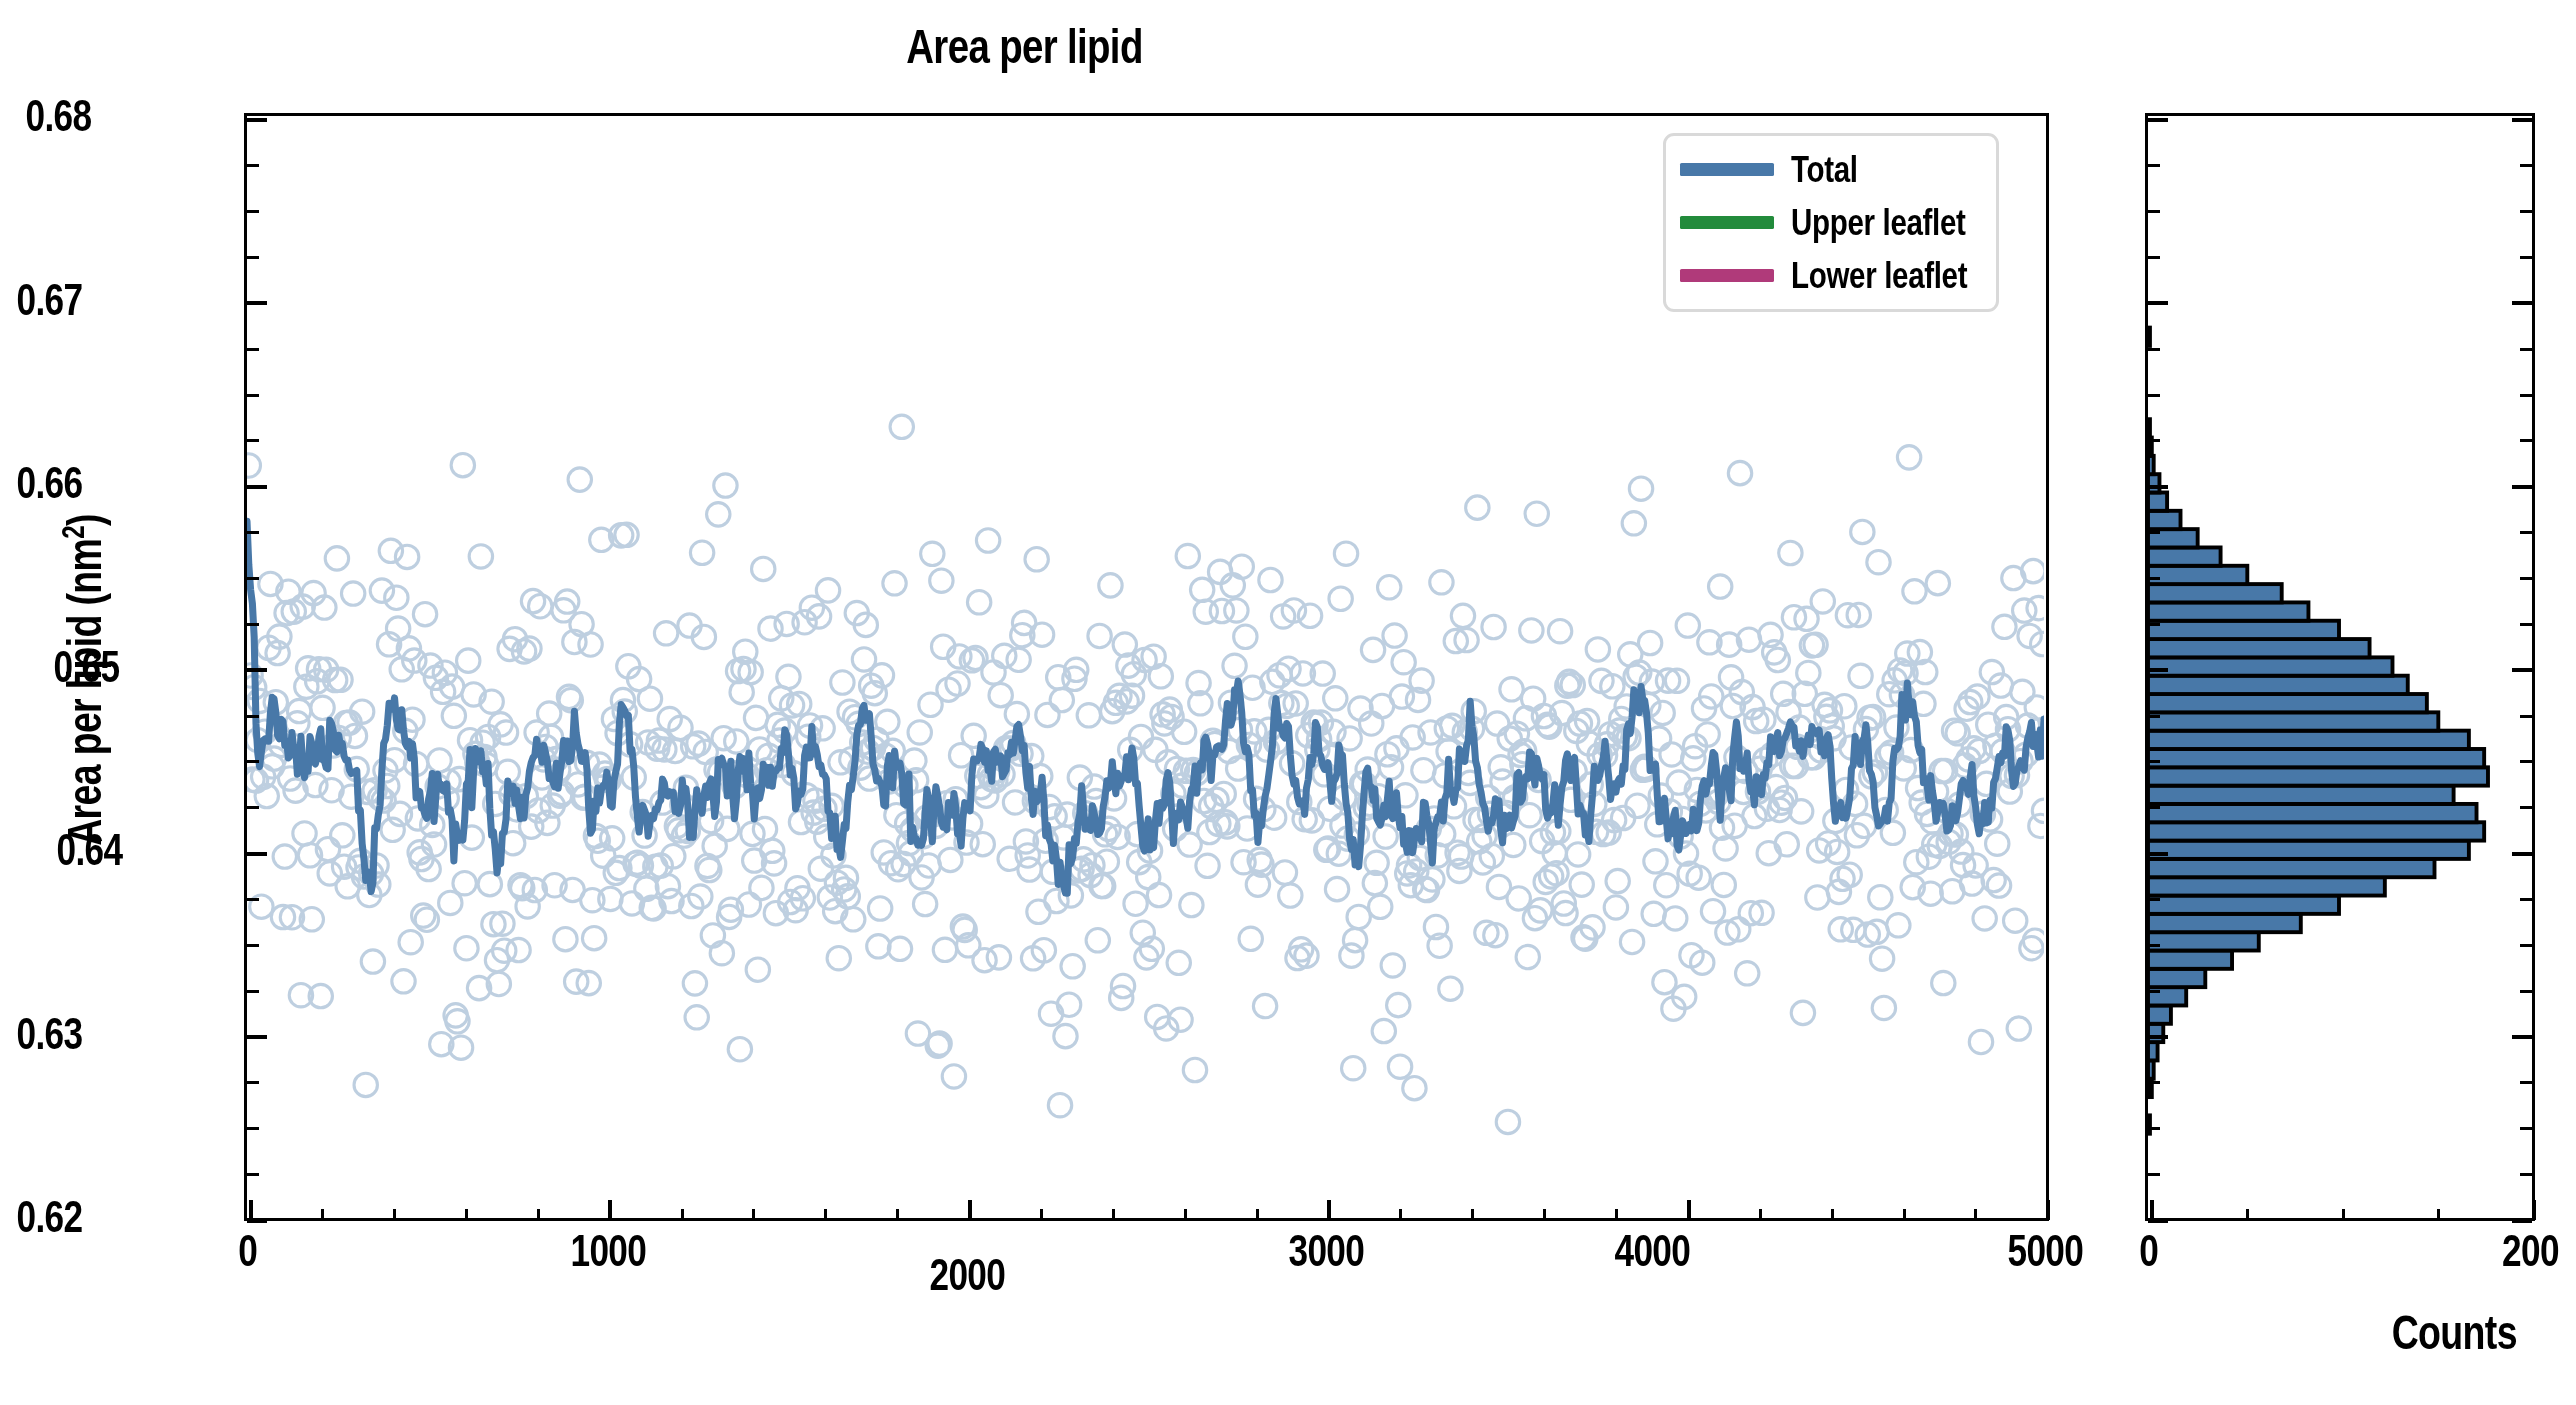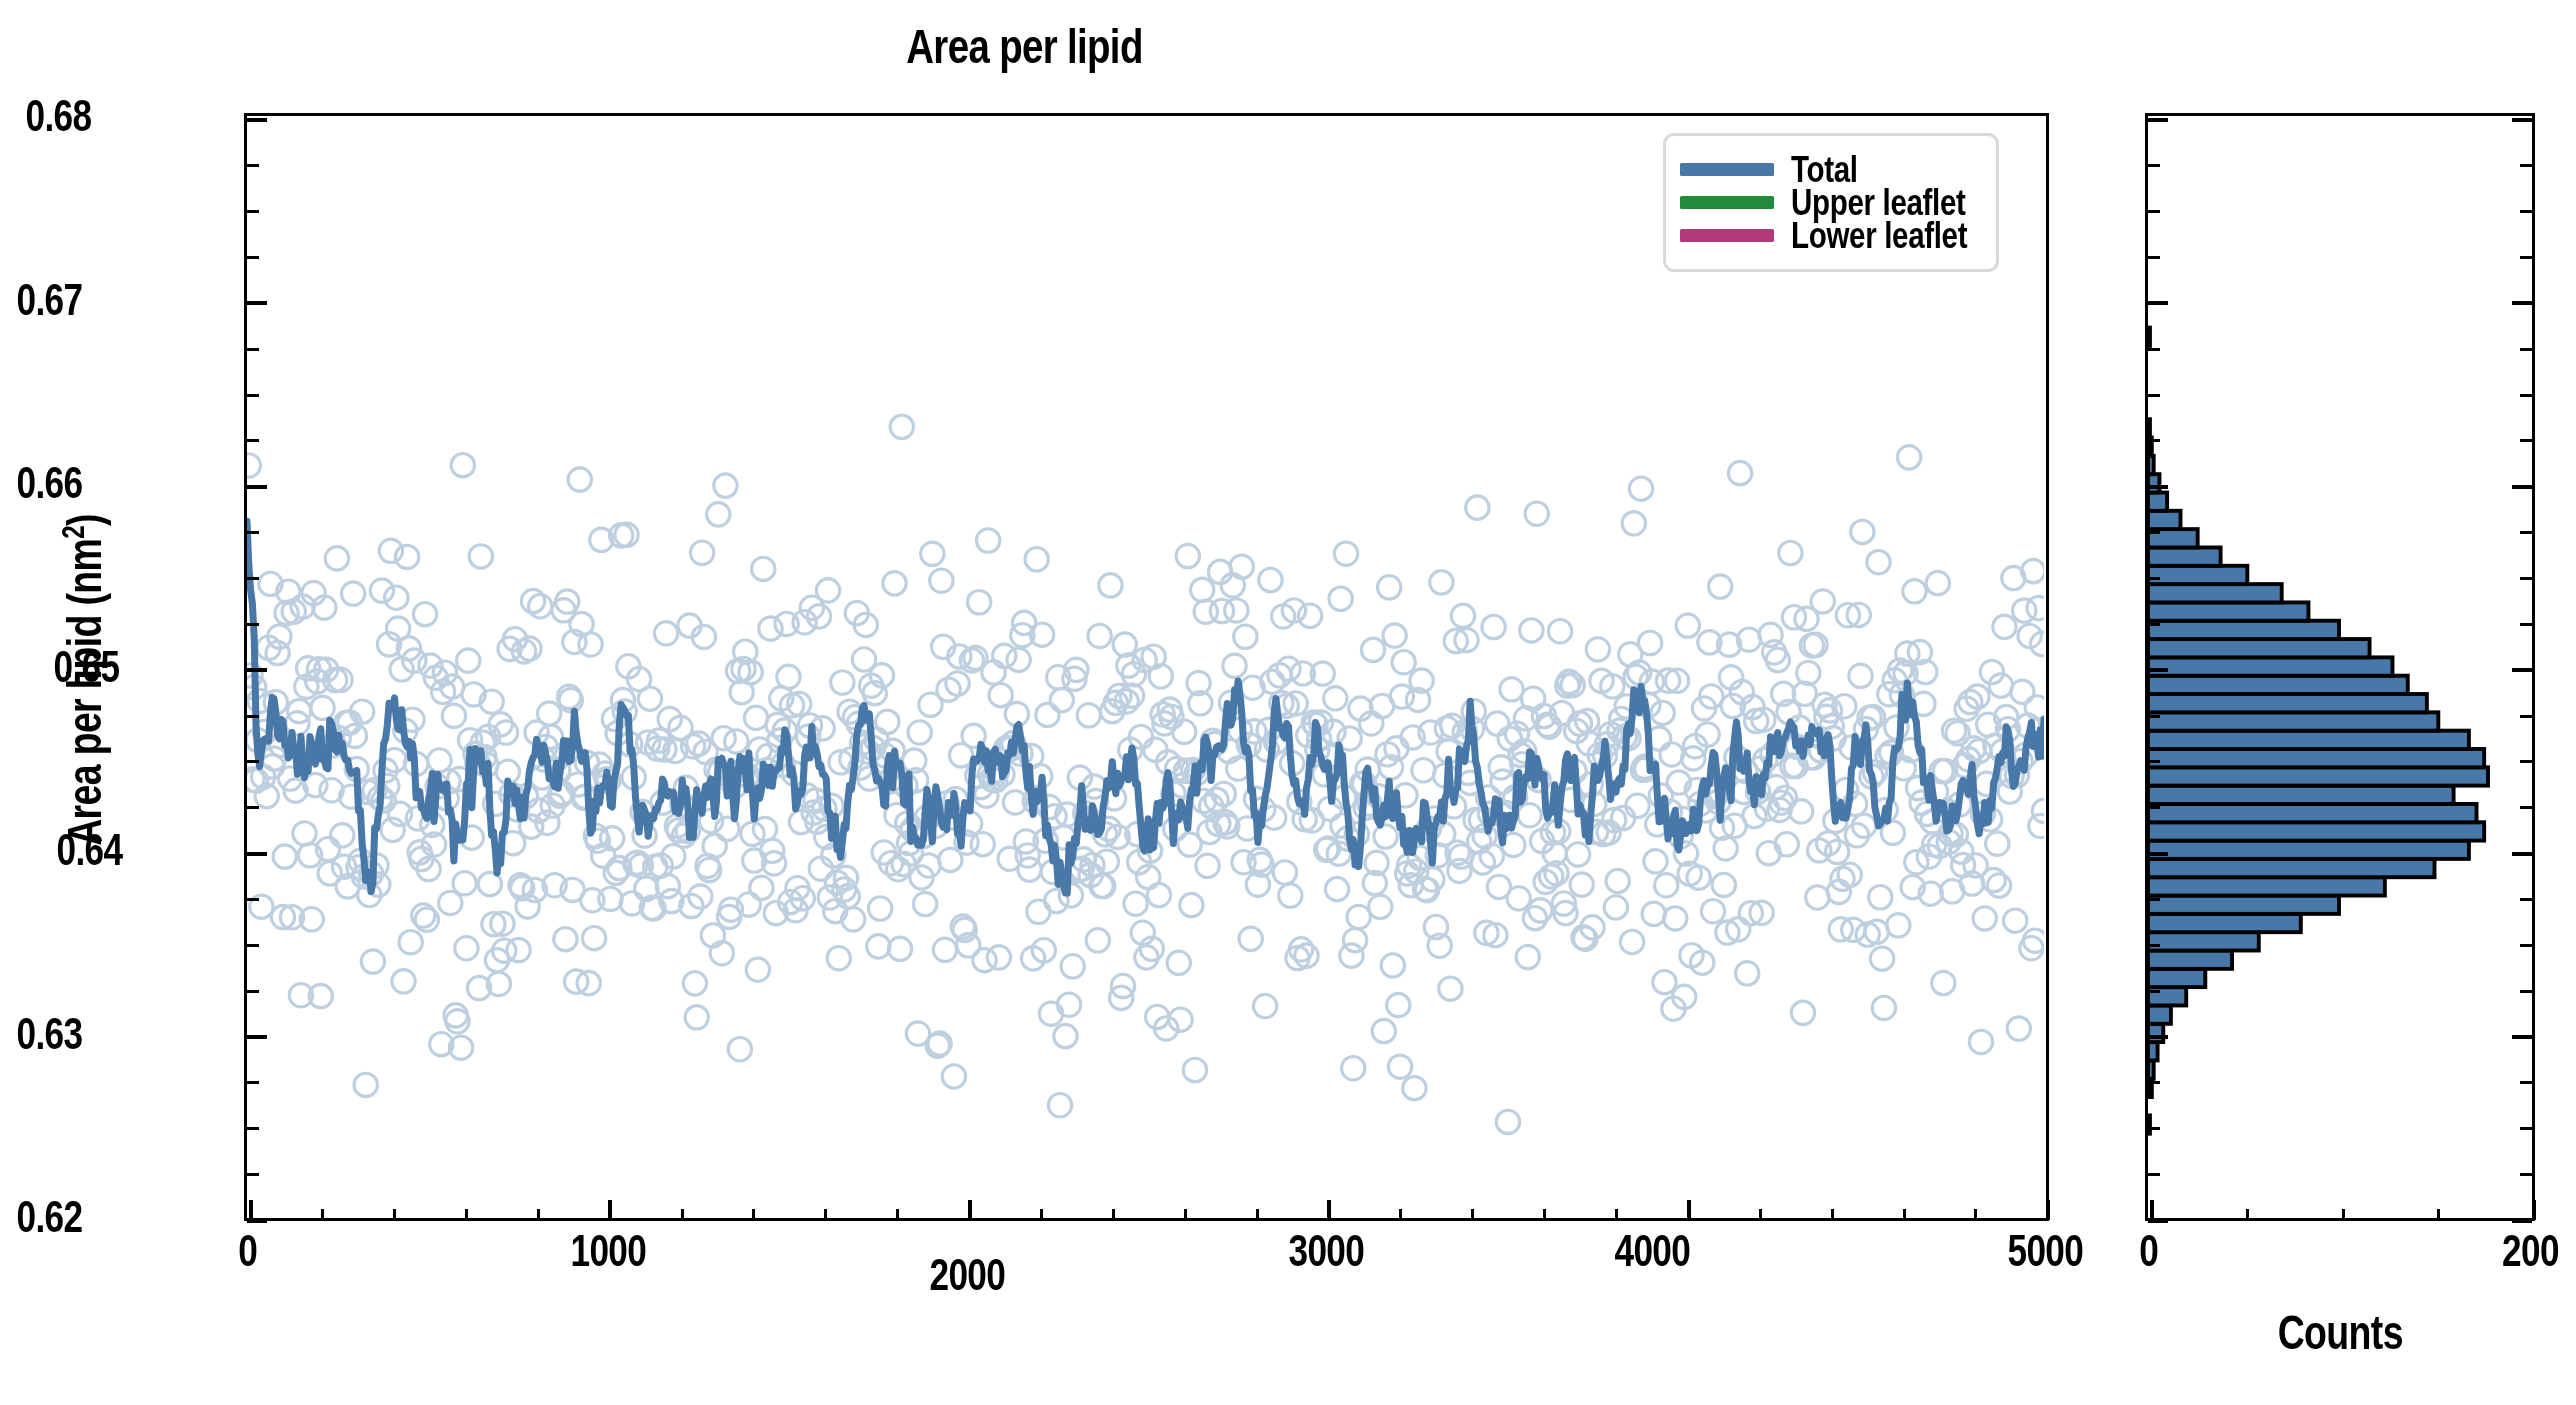--- a/index.html
+++ b/index.html
@@ -15,21 +15,21 @@
     letter-spacing:-0.8px;
     transform:scaleX(.80);transform-origin:50% 50%;
     white-space:nowrap;
   }
   .axlabel{
     position:absolute;font-size:48px;font-weight:700;color:#000;
     white-space:nowrap;letter-spacing:-0.8px;
   }
   .xlab-left{left:244px;width:1805px;top:1305px;text-align:center;}
   .xlab-left span{display:inline-block;transform:scaleX(.78);transform-origin:50% 50%;}
-  .xlab-right{left:2145px;width:390px;top:1305px;text-align:center;}
+  .xlab-right{left:2145px;width:390px;top:1305px;text-align:right;}
   .xlab-right span{display:inline-block;transform:scaleX(.78);transform-origin:50% 50%;}
   .ylab{
     position:absolute;left:-228px;top:652px;width:624px;text-align:center;
     transform:rotate(-90deg) scaleX(.78);
   }
   .ylab sup{font-size:31px;vertical-align:super;}
 
   
   .panel{position:absolute;box-sizing:border-box;border:3.9px solid #000;background:#fff;}
   #axL{left:244px;top:113px;width:1805px;height:1108px;}
@@ -51,21 +51,21 @@
   .xtlab{position:absolute;font-size:44px;font-weight:700;color:#000;
          white-space:nowrap;letter-spacing:-0.8px;text-align:center;}
   .xtlab span{display:inline-block;transform:scaleX(.80);transform-origin:50% 50%;}
 
   
   #legend{
     position:absolute;left:1663px;top:133px;width:336px;
     box-sizing:border-box;
     background:#fff;border:3.1px solid #d9d9d9;border-radius:11px;
     padding:17px 14px 17px 14px;
-    display:flex;flex-direction:column;
+    display:flex;flex-direction:column;gap:20px;
   }
   .lgrow{display:flex;align-items:center;gap:17px;height:33px;}
   .lgswatch{width:94px;height:13.3px;border-radius:1.6px;flex:0 0 auto;}
   .lglabel{font-size:36px;font-weight:700;color:#000;white-space:nowrap;letter-spacing:-0.4px;}
   .lglabel span{display:inline-block;transform:scaleX(.82);transform-origin:0 50%;}
 
   svg{display:block;}
 </style>
 </head>
 <body>

